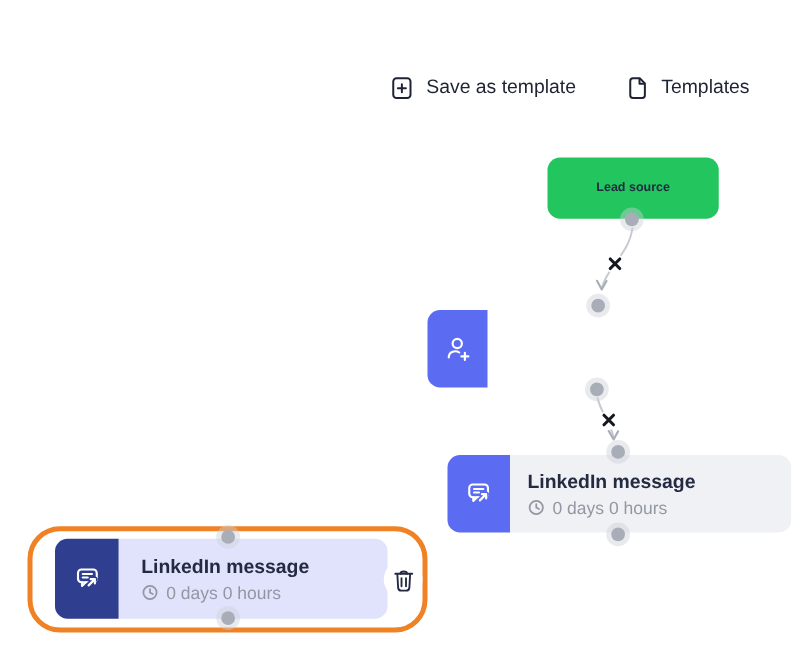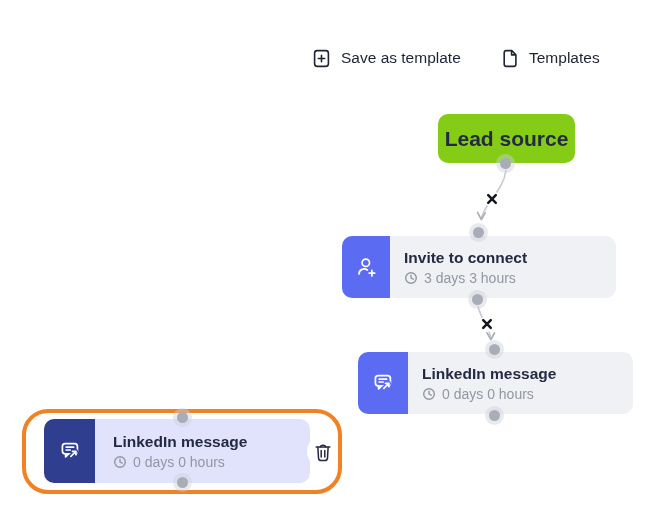--- a/index.html
+++ b/index.html
@@ -1,43 +1,43 @@
 <!DOCTYPE html>
 <html><head>
 <meta charset="utf-8">
 <style>
   html,body{margin:0;padding:0;}
   body{
     width:647px;height:525px;background:#ffffff;overflow:hidden;
     font-family:"Liberation Sans","DejaVu Sans",sans-serif;
     position:relative;
   }
-  .stage{position:absolute;inset:0;}
+  .stage{position:absolute;inset:0;margin-top:12px;}
 
   
   .tb-btn{
     position:absolute;display:flex;align-items:center;gap:11px;
     background:transparent;border:none;padding:0;cursor:pointer;
     font-family:inherit;font-size:15.5px;font-weight:500;color:#1E2433;
     height:26px;
   }
   .tb-btn svg{display:block;flex:0 0 auto;}
   #btn-save{left:313px;top:45px;}
   #btn-templates{left:502px;top:45px;text-align:right;}
 
   
   .wires{position:absolute;left:0;top:0;pointer-events:none;z-index:1;}
 
   
   .node{position:absolute;display:flex;z-index:2;cursor:pointer;}
   .lead{
     left:438px;top:114px;width:137px;height:49px;
-    background:#84cc16;border-radius:10px;
+    background:#22c55e;border-radius:10px;
     display:flex;align-items:center;justify-content:center;
-    font-size:21px;font-weight:600;color:#232A42;
+    font-size:10px;font-weight:600;color:#232A42;
   }
   .icon-sq{
     display:flex;align-items:center;justify-content:center;
     flex:0 0 auto;border-radius:10px 0 0 10px;
   }
   .icon-blue{background:#5C6CF2;}
   .icon-navy{background:#2F3E8F;}
   .icon-blue .halo{stroke:#5C6CF2;}
   .icon-navy .halo{stroke:#2F3E8F;}
   .nbody{
@@ -128,30 +128,20 @@
     <span>Lead source</span>
   </div>
 
   <div class="node" id="node-invite">
     <div class="icon-sq icon-blue">
       <svg width="22" height="22" viewBox="0 0 22 22" fill="none">
         <circle cx="10.8" cy="6.8" r="3.7" stroke="#ffffff" stroke-width="1.7"></circle>
         <path d="M4 18 C4 13.2 9.4 11.9 12.4 14" stroke="#ffffff" stroke-width="1.7" stroke-linecap="round"></path>
         <path d="M16.9 14.3 V19.9 M14.1 17.1 H19.7" stroke="#ffffff" stroke-width="1.7" stroke-linecap="round"></path>
       </svg>
-    </div>
-    <div class="nbody gray">
-      <div class="ntitle">Invite to connect</div>
-      <div class="ndelay">
-        <svg width="14" height="14" viewBox="0 0 14 14" fill="none">
-          <circle cx="7" cy="7" r="5.3" stroke="#9297A3" stroke-width="1.4"></circle>
-          <path d="M7 4.3 V7 L9.2 8.2" stroke="#9297A3" stroke-width="1.4" stroke-linecap="round" stroke-linejoin="round"></path>
-        </svg>
-        <span>3 days 3 hours</span>
-      </div>
     </div>
   </div>
 
   <div class="node" id="node-msg1">
     <div class="icon-sq icon-blue">
       <svg width="24" height="24" viewBox="0 0 24 24" fill="none">
         <rect x="4.4" y="4.6" width="15" height="10.2" rx="2.8" stroke="#ffffff" stroke-width="1.7"></rect>
         <path d="M7.6 14.8 V17.8 L10.8 14.8" stroke="#ffffff" stroke-width="1.7" stroke-linecap="round" stroke-linejoin="round"></path>
         <path d="M8.2 8.2 H15.6 M8.2 11 H12.2" stroke="#ffffff" stroke-width="1.7" stroke-linecap="round"></path>
         <path class="halo" d="M12.6 17.6 L17.8 12.4" stroke-width="4.6" stroke-linecap="round"></path>

